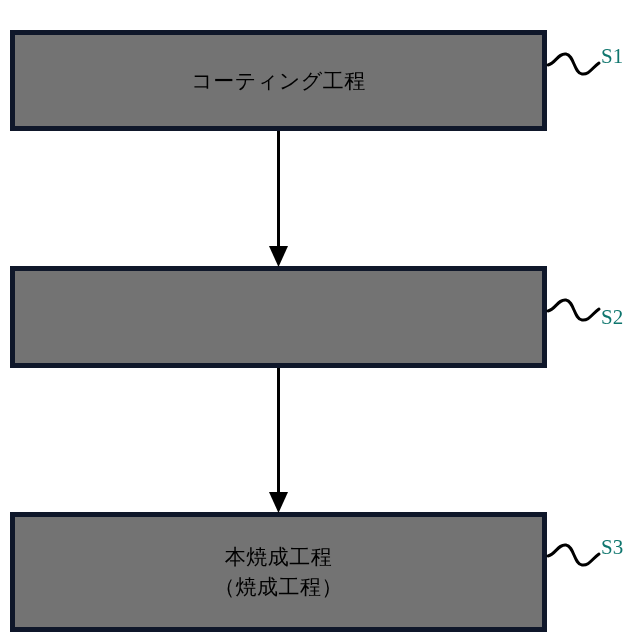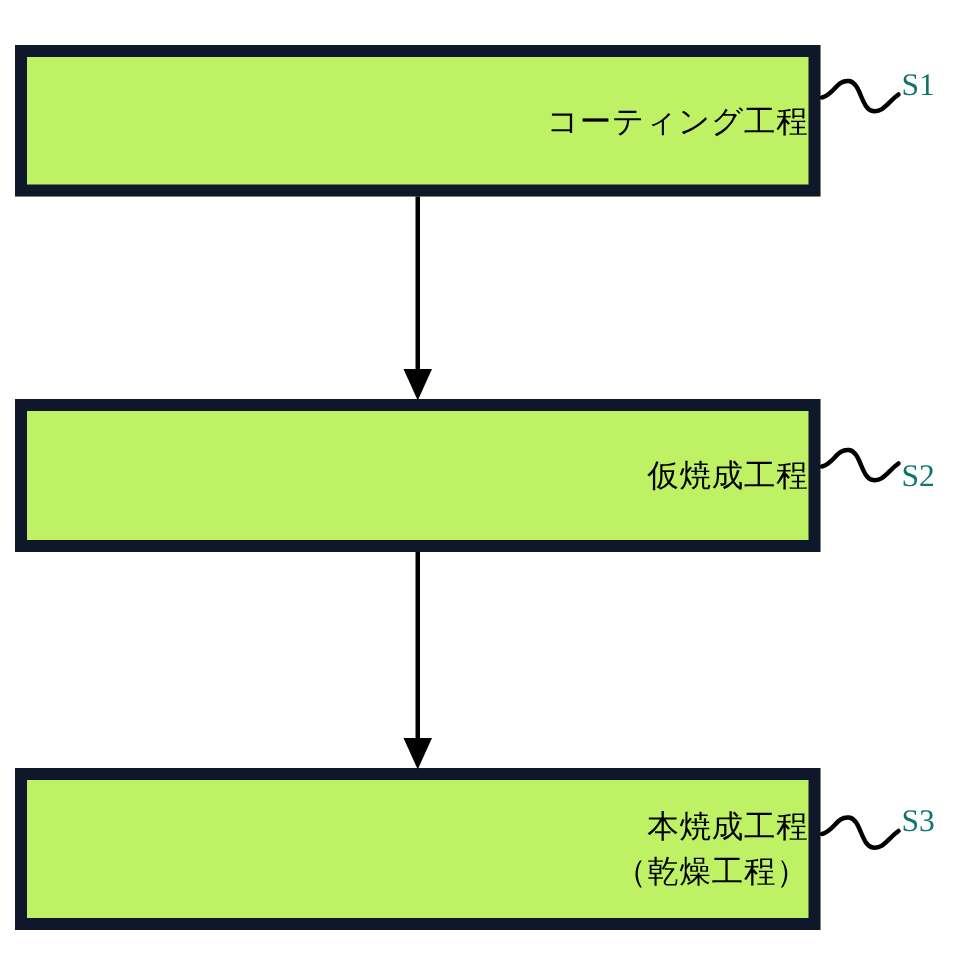--- a/index.html
+++ b/index.html
@@ -13,30 +13,30 @@
   #figure-root {
     position: relative;
     width: 640px;
     height: 640px;
     background: #ffffff;
     overflow: hidden;
   }
   .process-box {
     position: absolute;
     box-sizing: border-box;
-    border: 8px solid #0f172a;
-    background: #bef264;
+    border: 5px solid #0f172a;
+    background: #737373;
     display: flex;
     flex-direction: column;
-    align-items: flex-end;
+    align-items: center;
     justify-content: center;
   }
   #box-s1 { left: 10px; top: 30px;  width: 537px; height: 101px; }
   #box-s2 { left: 10px; top: 266px; width: 537px; height: 102px; }
-  #box-s3 { left: 10px; top: 512px; width: 537px; height: 108px; }
+  #box-s3 { left: 10px; top: 512px; width: 537px; height: 120px; }
 
   .box-text-line {
     font-family: "DejaVu Sans", "Liberation Sans", sans-serif;
     font-size: 21px;
     line-height: 30px;
     color: #000000;
     letter-spacing: 0.5px;
     white-space: nowrap;
     text-align: center;
   }
@@ -70,26 +70,25 @@
 </head>
 <body>
 
 <div id="figure-root">
 
   <div class="process-box" id="box-s1">
     <div class="box-text-line">コーティング工程</div>
   </div>
 
   <div class="process-box" id="box-s2">
-    <div class="box-text-line">仮焼成工程</div>
   </div>
 
   <div class="process-box" id="box-s3">
     <div class="box-text-line">本焼成工程</div>
-    <div class="box-text-line">（乾燥工程）</div>
+    <div class="box-text-line">（焼成工程）</div>
   </div>
 
   <svg class="flow-arrow" width="640" height="640">
     <line x1="278.5" y1="131" x2="278.5" y2="255" stroke="#000000" stroke-width="3"></line>
     <polygon points="278.5,267 269,246 288,246" fill="#000000"></polygon>
   </svg>
 
   <svg class="flow-arrow" width="640" height="640">
     <line x1="278.5" y1="368" x2="278.5" y2="501" stroke="#000000" stroke-width="3"></line>
     <polygon points="278.5,513 269,492 288,492" fill="#000000"></polygon>

